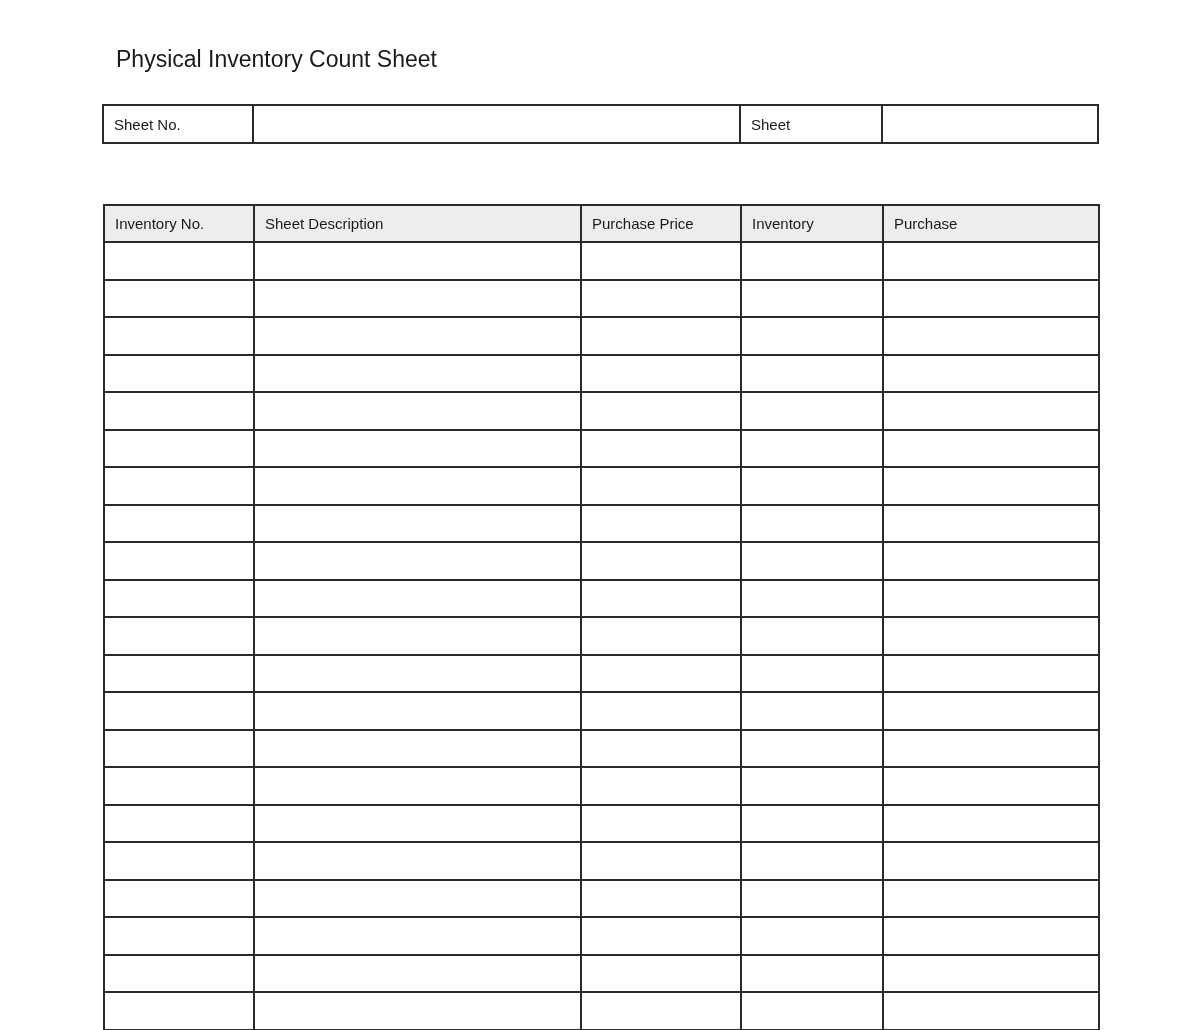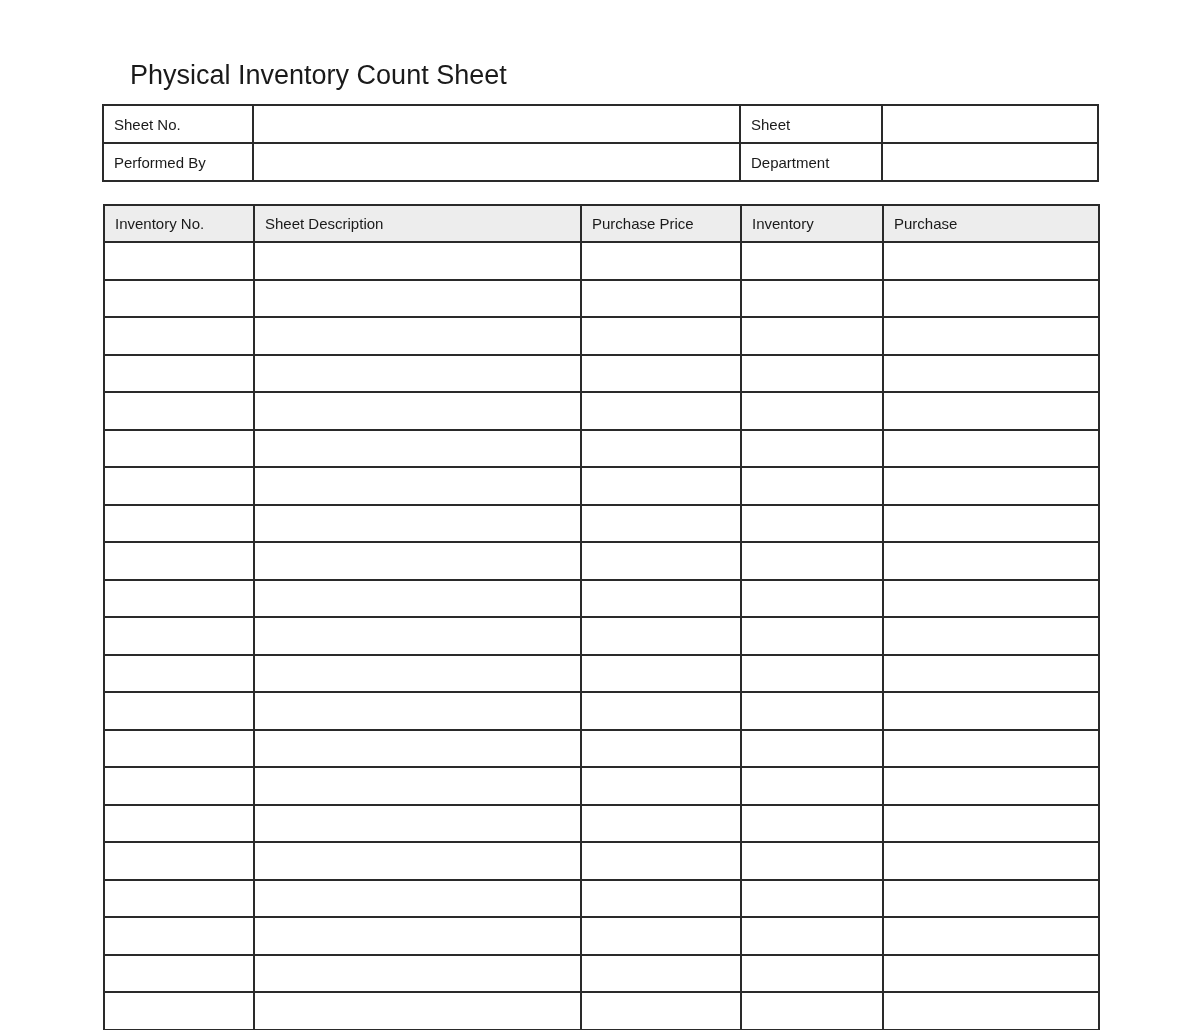--- a/index.html
+++ b/index.html
@@ -11,22 +11,22 @@
   html,body{margin:0;padding:0;}
   body{background:var(--bg);font-family:"Liberation Sans",sans-serif;color:var(--text);}
   .page{
     position:relative;
     width:1200px;height:1030px;
     background:var(--bg);
     overflow:hidden;
   }
   .title{
     position:absolute;left:114px;top:44px;
-    margin:16px;
-    font-size:27px;font-weight:400;
+    margin:2px;
+    font-size:23px;font-weight:400;
     letter-spacing:0px;
     color:var(--text);
   }
   table{
     border-collapse:collapse;
     table-layout:fixed;
     position:absolute;
     background:#ffffff;
   }
   td,th{
@@ -60,26 +60,20 @@
       <col style="width:150px">
         <col style="width:487px">
         <col style="width:142px">
         <col style="width:216px">
     </colgroup>
     <tbody>
       <tr>
         <td>Sheet No.</td>
         <td></td>
         <td>Sheet</td>
-        <td></td>
-      </tr>
-      <tr>
-        <td>Performed By</td>
-        <td></td>
-        <td>Department</td>
         <td></td>
       </tr>
     </tbody>
   </table>
 
   <table class="main-table">
     <colgroup>
       <col style="width:150px">
         <col style="width:327px">
         <col style="width:160px">

